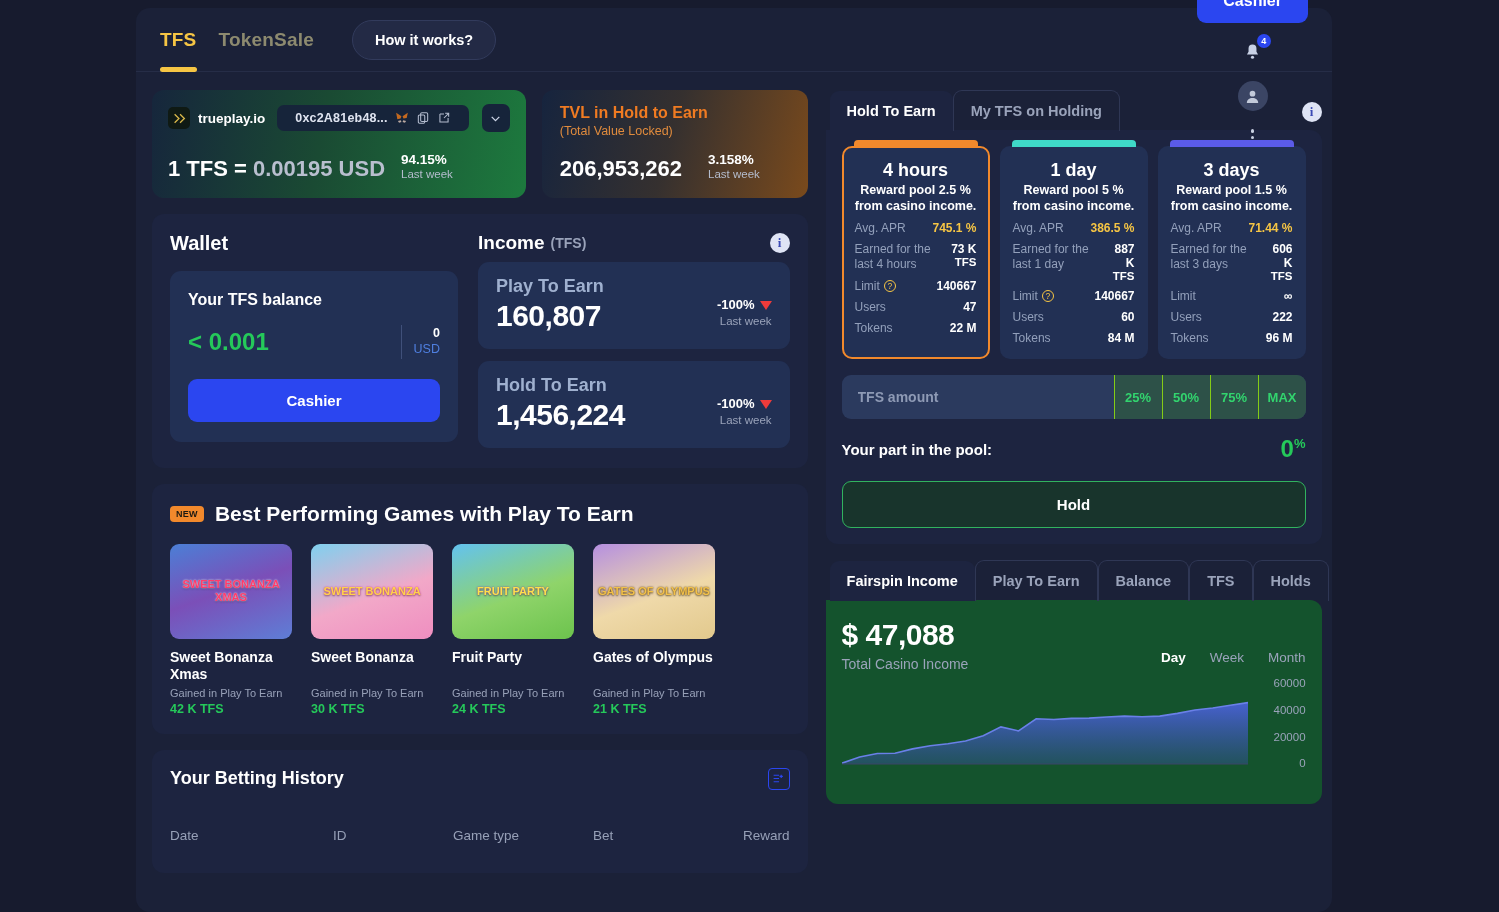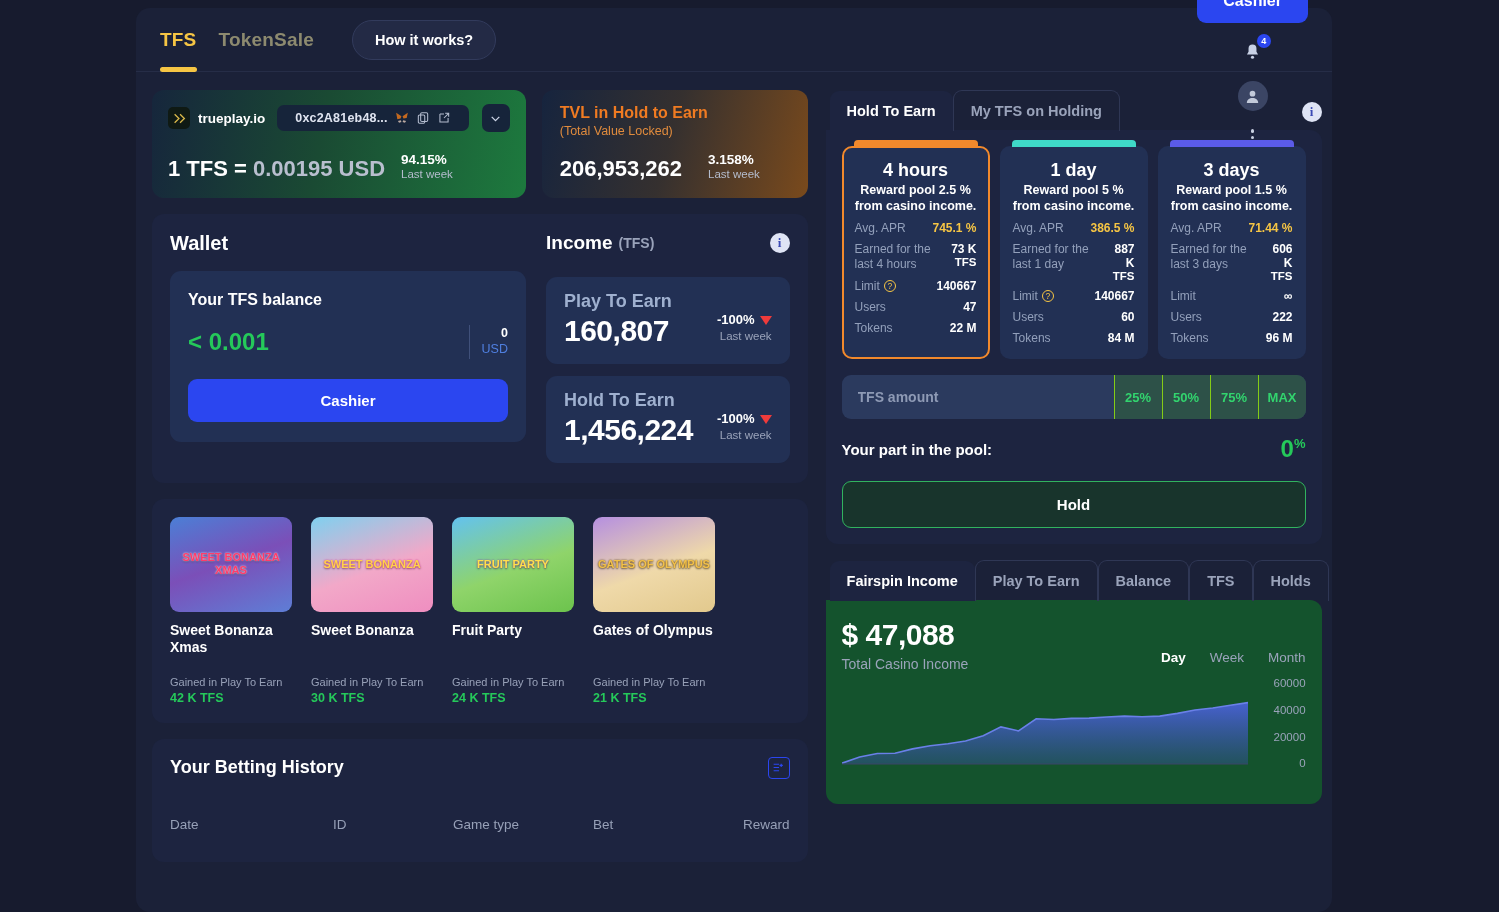--- a/index.html
+++ b/index.html
@@ -90,36 +90,36 @@
     min-height:98px; display:flex; flex-direction:column; justify-content:space-between;
   }
   .tvl-title { font-size:16px; font-weight:700; color:#f07b22; }
   .tvl-sub { font-size:12.5px; color:#e08b3d; margin-top:2px; }
   .tvl-bottom { display:flex; align-items:flex-end; gap:26px; margin-top:14px; }
   .tvl-num { font-size:22px; font-weight:700; color:#fff; }
 
   
   .panel { background:#1d2440; border-radius:12px; }
   .wallet-panel { padding:18px 18px 20px 18px; display:flex; gap:20px; }
-  .wallet-left { width:356px; }
+  .wallet-left { width:288px; }
   .wallet-title { font-size:20px; font-weight:700; color:#fff; margin-bottom:16px; }
   .wallet-box { background:#223054; border-radius:11px; padding:20px 18px; }
   .wb-label { font-size:16px; font-weight:700; color:#fff; }
   .wb-row { display:flex; align-items:center; margin-top:16px; }
   .wb-amount { font-size:24px; font-weight:700; color:#25c95a; flex:1; }
   .wb-div { width:1px; height:34px; background:#40507a; margin:0 12px; }
   .wb-usd { text-align:right; line-height:1.25; }
   .wb-usd .u-num { font-size:12.5px; font-weight:700; color:#fff; }
   .wb-usd .u-cur { font-size:12.5px; color:#4f7fe0;text-align:center; }
   .cashier-btn {
     margin-top:20px; width:100%; background:#2b46f0; border:none; color:#fff;
     border-radius:9px; padding:13px 0; font-size:15px; font-weight:700; cursor:pointer;
   }
   .wallet-right { flex:1; }
-  .inc-head { display:flex; align-items:center; margin-bottom:23px; }
+  .inc-head { display:flex; align-items:center; margin-bottom:8px; }
   .inc-title { font-size:19px; font-weight:700; color:#fff; }
   .inc-unit { font-size:14px; color:#9aa3ba; margin-left:6px; font-weight:600; }
   .info-dot {
     margin-left:auto; width:20px; height:20px; border-radius:50%;
     background:#dfe4f5; color:#3b4ab5; font-size:13px; font-weight:700;
     display:flex; align-items:center; justify-content:center; font-family:"Liberation Serif",serif; cursor:pointer;
   }
   .inc-card { background:#223054; border-radius:11px; padding:14px 18px 16px 18px; margin-bottom:12px; display:flex; align-items:flex-end; }
   .inc-card:last-child { margin-bottom:0; }
   .inc-left { flex:1; }
@@ -145,21 +145,21 @@
   .thumb-txt {
     position:absolute; left:0; right:0; top:50%; transform:translateY(-50%);
     text-align:center; font-size:11px; font-weight:700; line-height:1.15;
     color:#fff; text-shadow:0 1px 2px rgba(0,0,0,.55); padding:0 4px;
   }
   .t1 { color:#ff3b6b; text-shadow:0 0 2px #fff, 0 1px 2px rgba(0,0,0,.5); }
   .t2 { color:#ffd24a; text-shadow:0 0 2px #e0469a, 0 1px 2px rgba(0,0,0,.5); }
   .t3 { color:#ffe14a; text-shadow:0 0 2px #8b3fc0, 0 1px 2px rgba(0,0,0,.5); }
   .t4 { color:#f2c14a; text-shadow:0 0 2px #6a4a18, 0 1px 2px rgba(0,0,0,.5); }
   .g-name { font-size:14px; font-weight:700; color:#fff; margin-top:10px; line-height:1.2; min-height:34px; }
-  .g-sub { font-size:11px; color:#98a1b8; margin-top:20px; }
+  .g-sub { font-size:11px; color:#98a1b8; margin-top:4px; }
   .g-val { font-size:12.5px; font-weight:700; color:#25c95a; margin-top:3px; }
 
   
   .hist-panel { padding:18px 18px 30px 18px; }
   .hist-head { display:flex; align-items:center; }
   .hist-title { font-size:18px; font-weight:700; color:#fff; }
   .hist-ico {
     margin-left:auto; width:22px; height:22px; border:1.5px solid #2b46f0; border-radius:4px;
     display:flex; align-items:center; justify-content:center; cursor:pointer;
   }
@@ -385,20 +385,24 @@
               </div>
               <div class="inc-delta">
                 <div class="d-val"><span>-100%</span><span class="tri-down"></span></div>
                 <div class="d-lbl">Last week</div>
               </div>
             </div>
           </div>
         </div>
 
         <div class="panel games-panel">
+          <div class="games-head">
+            <span class="new-badge">NEW</span>
+            <span class="games-title">Best Performing Games with Play To Earn</span>
+          </div>
           <div class="games-grid">
             <div class="game">
               <div class="thumb g1">
                 <div class="thumb-txt t1">SWEET BONANZA XMAS</div>
               </div>
               <div class="g-name">Sweet Bonanza Xmas</div>
               <div class="g-sub">Gained in Play To Earn</div>
               <div class="g-val">42 K TFS</div>
             </div>
             <div class="game">

